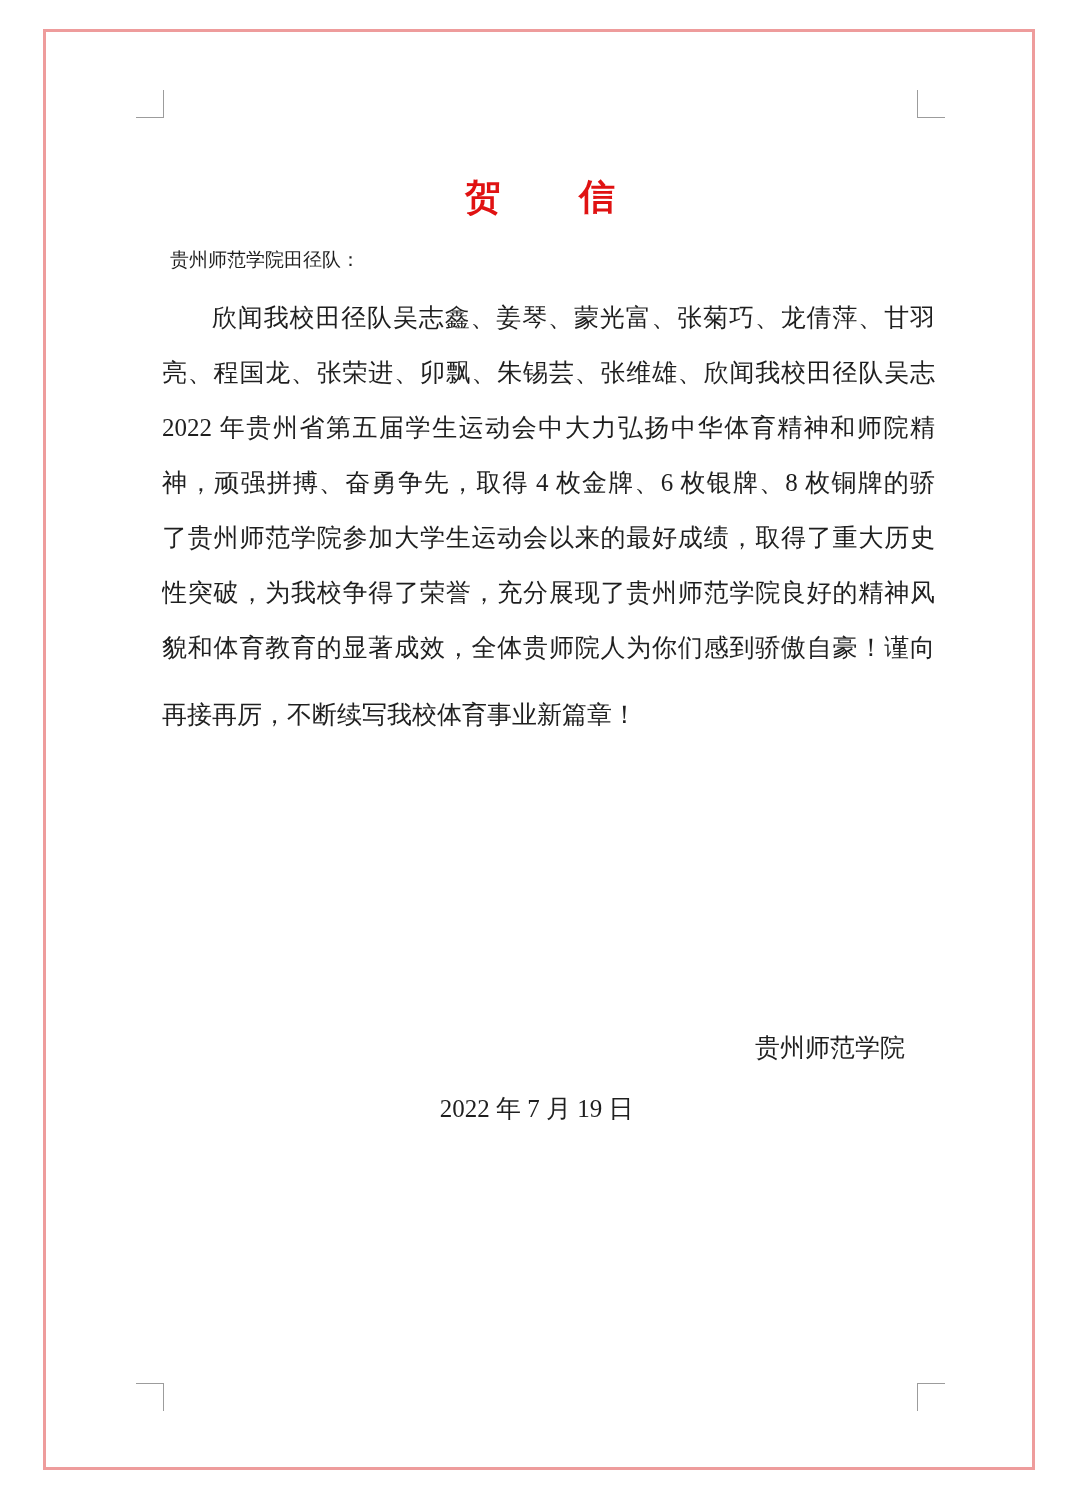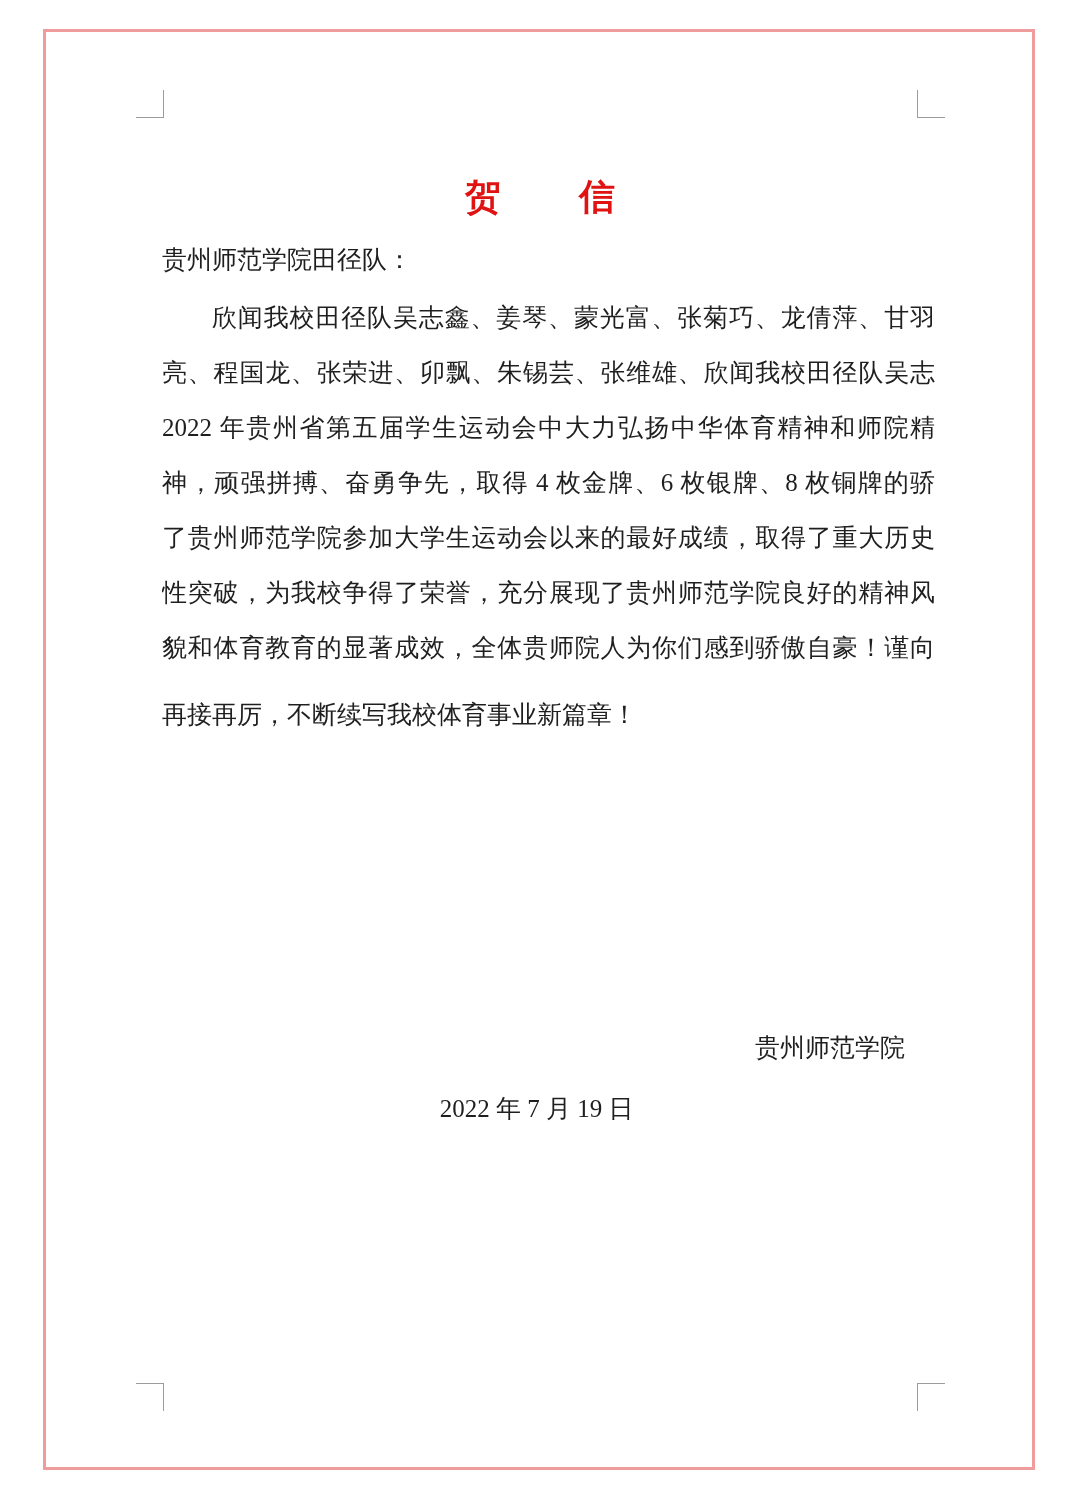--- a/index.html
+++ b/index.html
@@ -36,23 +36,23 @@
     justify-content: center;
     gap: 78px;
     font-family: "Liberation Sans", "DejaVu Sans", sans-serif;
     font-weight: bold;
     font-size: 36px;
     color: #e01212;
   }
 
   .salutation {
     position: absolute;
-    left: 162px; top: 232px;
+    left: 170px; top: 232px;
     width: 773px;
-    font-size: 25px;
+    font-size: 19px;
     line-height: 55px;
     white-space: nowrap;
   }
 
   .body-text {
     position: absolute;
     left: 162px; top: 290px;
     width: 773px;
     font-size: 25px;
   }

